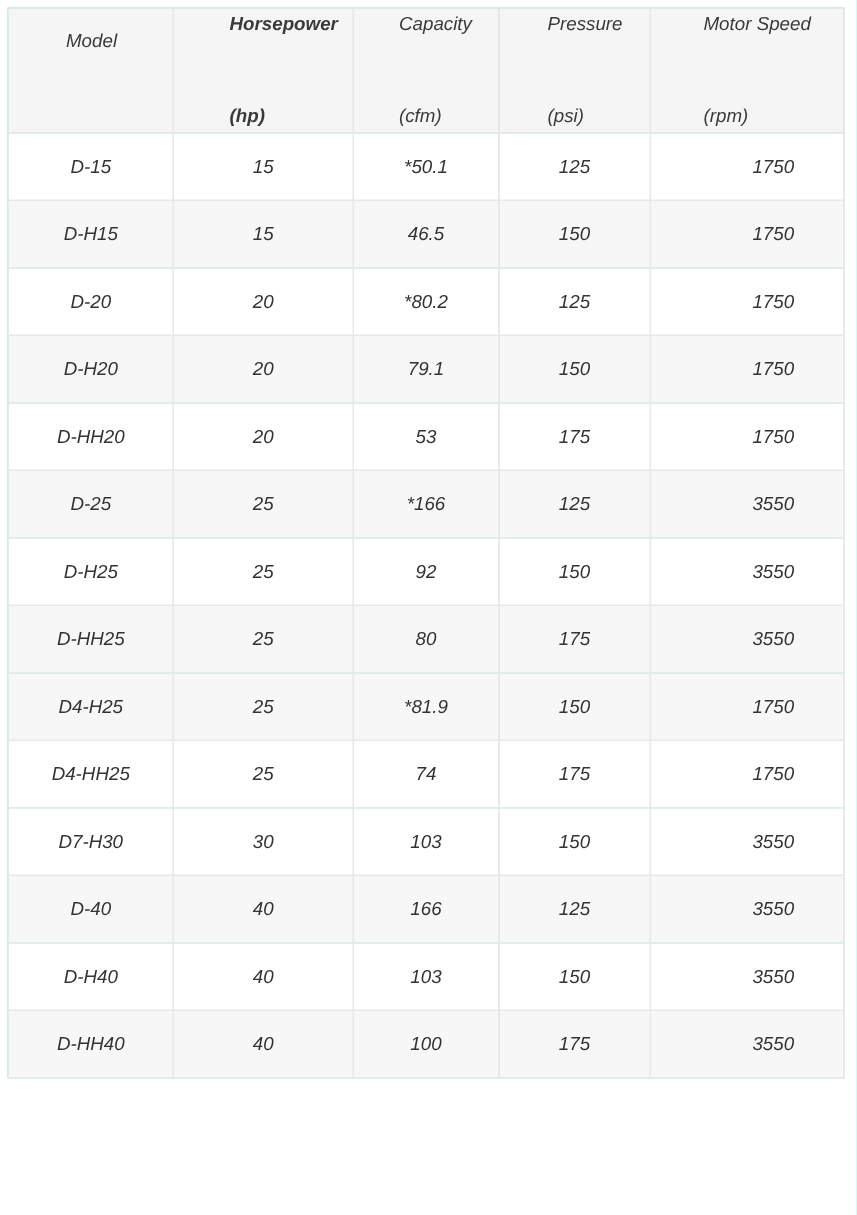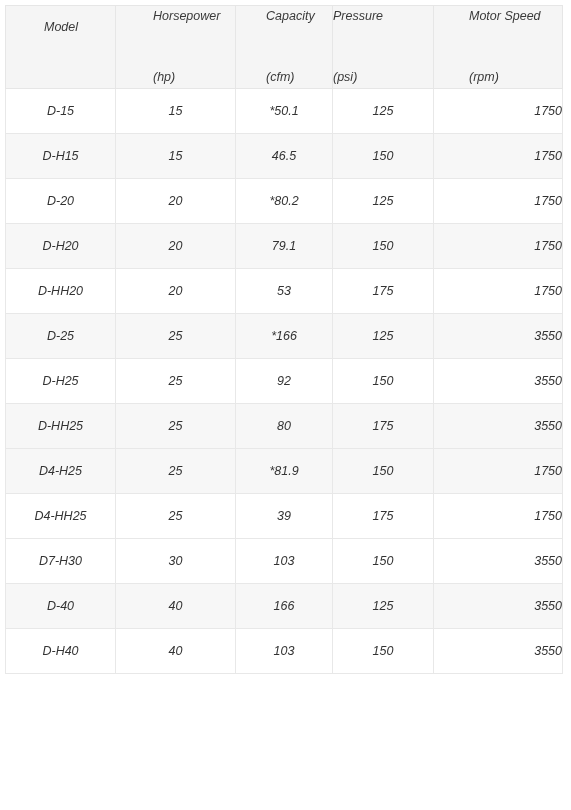--- a/index.html
+++ b/index.html
@@ -53,23 +53,23 @@
     padding: 0;
   }
 
   thead th .head-inner {
     display: inline-block;
     text-align: left;
   }
 
   
   th.h-model      { padding-left: 38px; }
-  th.h-horsepower { padding-left: 37px; }
+  th.h-horsepower { padding-left: 37px; font-weight: bold; }
   th.h-capacity   { padding-left: 30px; }
-  th.h-pressure   { }
+  th.h-pressure   { padding-left: 32px; }
   th.h-speed      { padding-left: 35px; }
 
   .head-unit { display: block; margin-top: 40px; }
 
   
   tbody tr.spec-row { height: 45px; }
 
   tbody tr.row-odd  { background: #ffffff; }
   tbody tr.row-even { background: #f7f7f7; }
 
@@ -79,21 +79,21 @@
     font-size: 12.5px;
     color: #333333;
     vertical-align: middle;
     text-align: center;
     padding: 0;
     white-space: nowrap;
   }
 
   
   td.cell-speed {
-    text-align: right;
+    text-align: center;
     padding-left: 35px;
   }
 </style>
 </head>
 <body>
 
 <div class="spec-table-wrap">
   <table class="spec-table">
     <colgroup>
       <col class="c-model">
@@ -198,21 +198,21 @@
         <tr class="spec-row row-even">
           <td class="cell-model">D4-H25</td>
           <td class="cell-horsepower">25</td>
           <td class="cell-capacity">*81.9</td>
           <td class="cell-pressure">150</td>
           <td class="cell-speed">1750</td>
         </tr>
         <tr class="spec-row row-odd">
           <td class="cell-model">D4-HH25</td>
           <td class="cell-horsepower">25</td>
-          <td class="cell-capacity">39</td>
+          <td class="cell-capacity">74</td>
           <td class="cell-pressure">175</td>
           <td class="cell-speed">1750</td>
         </tr>
         <tr class="spec-row row-odd">
           <td class="cell-model">D7-H30</td>
           <td class="cell-horsepower">30</td>
           <td class="cell-capacity">103</td>
           <td class="cell-pressure">150</td>
           <td class="cell-speed">3550</td>
         </tr>
@@ -223,15 +223,22 @@
           <td class="cell-pressure">125</td>
           <td class="cell-speed">3550</td>
         </tr>
         <tr class="spec-row row-odd">
           <td class="cell-model">D-H40</td>
           <td class="cell-horsepower">40</td>
           <td class="cell-capacity">103</td>
           <td class="cell-pressure">150</td>
           <td class="cell-speed">3550</td>
         </tr>
+        <tr class="spec-row row-even">
+          <td class="cell-model">D-HH40</td>
+          <td class="cell-horsepower">40</td>
+          <td class="cell-capacity">100</td>
+          <td class="cell-pressure">175</td>
+          <td class="cell-speed">3550</td>
+        </tr>
       </tbody>
   </table>
 </div>
 
 </body></html>

